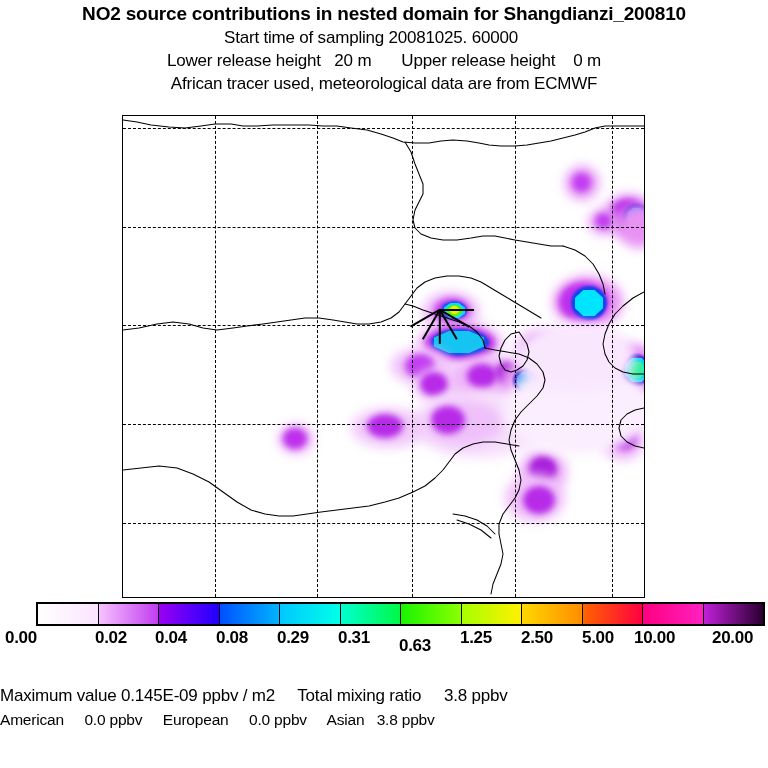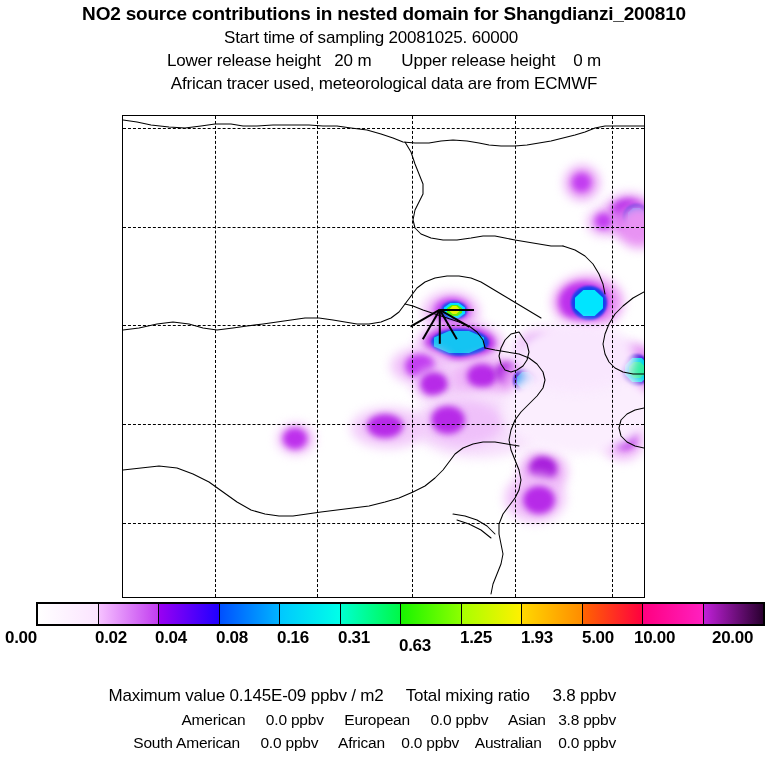--- a/index.html
+++ b/index.html
@@ -46,21 +46,21 @@
         border:2px solid #000;box-sizing:border-box;display:flex;}
   .seg{flex:1 1 0;height:100%;border-right:1.6px solid #000;box-sizing:border-box;}
   .seg:last-child{border-right:none;}
   .ticks{position:absolute;left:0;top:26px;width:768px;height:22px;}
   .tick{position:absolute;font-size:17px;font-weight:bold;line-height:20px;
         white-space:nowrap;letter-spacing:-0.3px;}
   .cbtitle{position:absolute;left:0;top:650px;width:768px;text-align:center;
            font-size:17px;line-height:22px;}
 
   
-  .ftr{position:absolute;left:0;top:684px;width:616px;text-align:right;}
+  .ftr{position:absolute;left:0;top:684px;width:616px;text-align:left;}
   .ftr .frow{font-size:17px;line-height:24px;letter-spacing:-0.2px;white-space:pre;}
   .ftr .frow.small{font-size:15.5px;line-height:23px;}
 </style>
 </head>
 <body>
 
 <div class="page">
 
   <div class="hdr">
     <div class="title">NO2 source contributions in nested domain for Shangdianzi_200810</div>
@@ -240,32 +240,31 @@
       <div class="seg" style="background:linear-gradient(to right,#ffd800,#ff8c00);"></div>
       <div class="seg" style="background:linear-gradient(to right,#ff6400,#ff0040);"></div>
       <div class="seg" style="background:linear-gradient(to right,#ff0080,#ff20c0);"></div>
       <div class="seg" style="background:linear-gradient(to right,#c020d8,#2a0030);"></div>
     </div>
     <div class="ticks">
       <span class="tick" style="left:-31px;">0.00</span>
       <span class="tick" style="left:59px;">0.02</span>
       <span class="tick" style="left:119px;">0.04</span>
       <span class="tick" style="left:180px;">0.08</span>
-      <span class="tick" style="left:241px;">0.16</span>
+      <span class="tick" style="left:241px;">0.29</span>
       <span class="tick" style="left:302px;">0.31</span>
       <span class="tick" style="left:363px;margin-top:8px;">0.63</span>
       <span class="tick" style="left:424px;">1.25</span>
-      <span class="tick" style="left:485px;">1.93</span>
+      <span class="tick" style="left:485px;">2.50</span>
       <span class="tick" style="left:546px;">5.00</span>
       <span class="tick" style="left:598px;">10.00</span>
       <span class="tick" style="left:676px;">20.00</span>
     </div>
   </div>
 
   <div class="ftr">
     <div class="frow"><span>Maximum value</span><span> </span><span>0.145E-09 ppbv / m2</span><span>     </span><span>Total mixing ratio</span><span>     </span><span>3.8 ppbv</span></div>
 
     <div class="frow small"><span>American</span><span>     </span><span>0.0 ppbv</span><span>     </span><span>European</span><span>     </span><span>0.0 ppbv</span><span>     </span><span>Asian</span><span>   </span><span>3.8 ppbv</span></div>
 
-    <div class="frow small"><span>South American</span><span>     </span><span>0.0 ppbv</span><span>     </span><span>African</span><span>    </span><span>0.0 ppbv</span><span>    </span><span>Australian</span><span>    </span><span>0.0 ppbv</span></div>
   </div>
 
 </div>
 
 </body></html>

